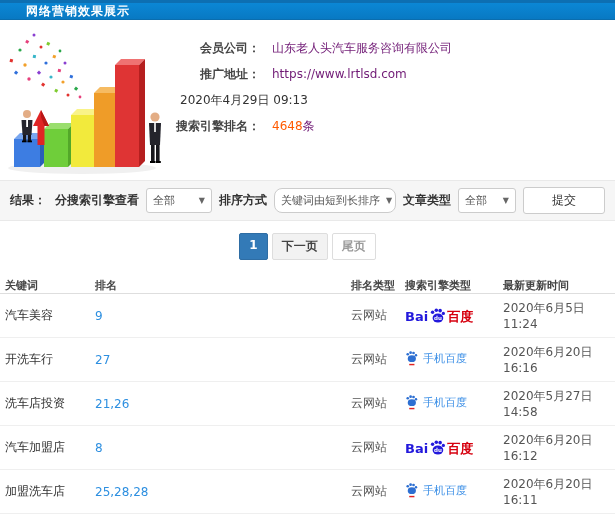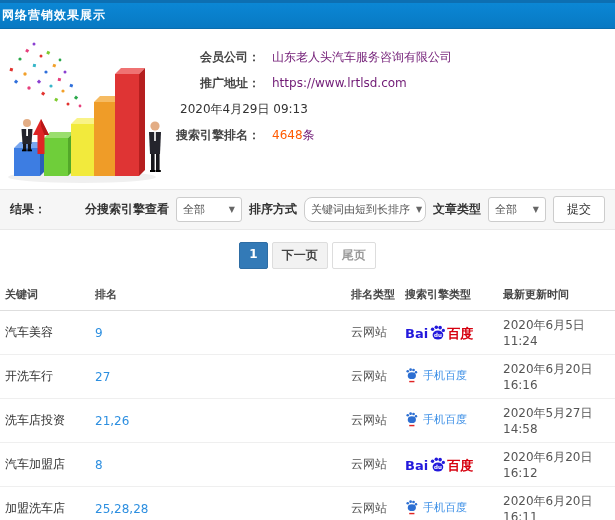--- a/index.html
+++ b/index.html
@@ -3,23 +3,23 @@
 <meta charset="utf-8">
 <style>
   * { box-sizing: border-box; margin: 0; padding: 0; }
   html,body { width:615px; height:520px; overflow:hidden; }
   body {
     font-family: "DejaVu Sans", "Liberation Sans", sans-serif;
     font-size: 12px; color:#333; background:#fff;
   }
   
   .topbar {
-    height:29px; background:linear-gradient(#0b87d5,#0879c3);
+    height:20px; background:linear-gradient(#0b87d5,#0879c3);
     border-top:3px solid #0d6fb2; border-bottom:1px solid #0a6dae;
-    display:flex; align-items:center; padding:0 2px;
+    display:flex; align-items:center; padding:0 26px;
   }
   .topbar .title { color:#fff; font-weight:bold; font-size:12px; letter-spacing:1px; }
 
   
   .summary { display:flex; height:160px; padding-top:5px; }
   .illustration { width:168px; height:152px; flex:0 0 168px; }
   .info { padding-top:10px; }
   .info-row { display:flex; align-items:center; height:26px; }
   .info-label { width:92px; text-align:right; font-weight:bold; color:#444; font-size:12px; }
   .info-value { margin-left:12px; font-size:12px; }
@@ -38,40 +38,40 @@
   .select {
     height:25px; background:#fff; border:1px solid #ccc; border-radius:3px;
     display:flex; align-items:center; padding:4px 6px; color:#555; font-size:11px;
     cursor:pointer; white-space:nowrap;
   }
   .select .caret { margin-left:auto; color:#666; font-size:8px; padding-left:6px; }
   .sel-engine { width:66px; }
   .sel-sort { width:122px;border-radius:8px; }
   .sel-article { width:58px; }
   .submit-btn {
-    height:27px; padding:0 13px; background:#fff; border:1px solid #ccc;
+    height:27px; padding:0 28px; background:#fff; border:1px solid #ccc;
     border-radius:3px; font-size:12px; color:#333; cursor:pointer;
     font-family:inherit;
   }
 
   
   .pagination { display:flex; justify-content:center; gap:4px; padding:12px 0 10px; }
   .page-btn {
     min-width:24px; padding:4px 9px; text-align:center; font-size:12px; font-weight:bold;
     border:1px solid #ddd; border-radius:2px; background:#f2f2f2; color:#444; cursor:pointer;
     text-decoration:none;
   }
   .page-btn.active { background:#337ab7; border-color:#2e6da4; color:#fff; }
   .page-btn.last { background:#fff; color:#9a9a9a; }
 
   
   table { width:100%; border-collapse:collapse; table-layout:fixed; }
   th {
     text-align:left; font-size:11px; font-weight:bold; color:#444;
-    padding:8px 5px 8px; border-bottom:1px solid #dedede;
+    padding:8px 5px 0; border-bottom:1px solid #dedede;
   }
   td { padding:6px 5px; border-bottom:1px solid #efefef; font-size:12px; color:#555; height:27px; }
   td.kw { color:#333; }
   td.rank { color:#2d8fe0; }
 
   
   .baidu-logo { display:inline-flex; align-items:flex-end; line-height:1; }
   .baidu-logo .bai { color:#2319dc; font-weight:bold; font-size:13px; }
   .baidu-logo .cn { color:#d6010f; font-weight:bold; font-size:13px; }
   .baidu-logo svg { margin:0 1px -1px; }

